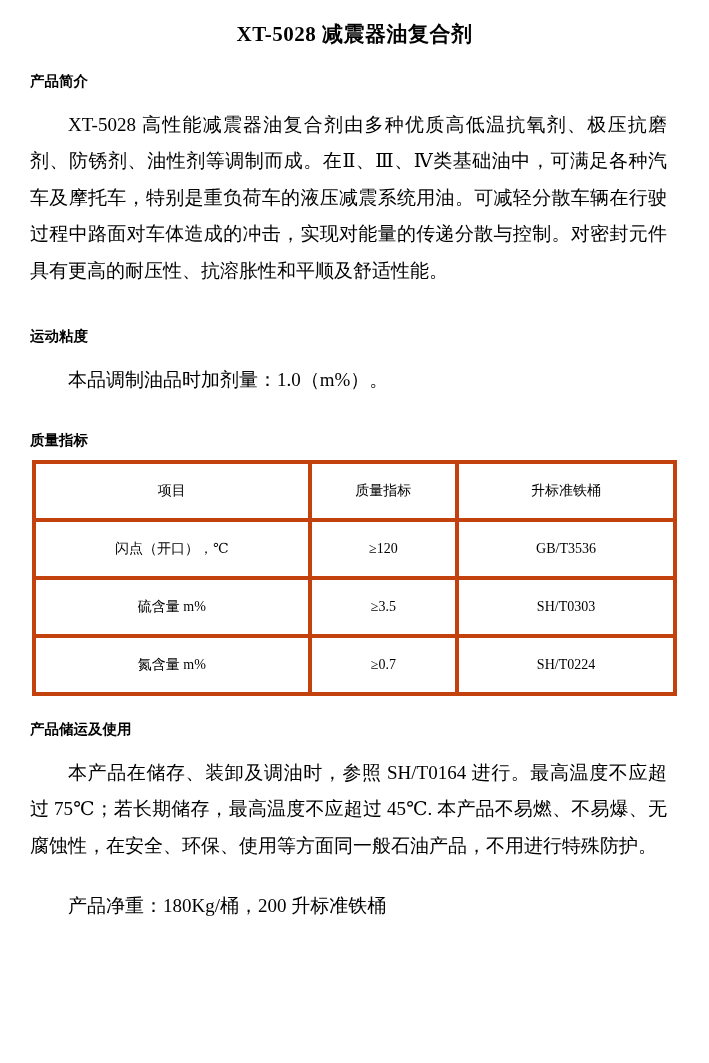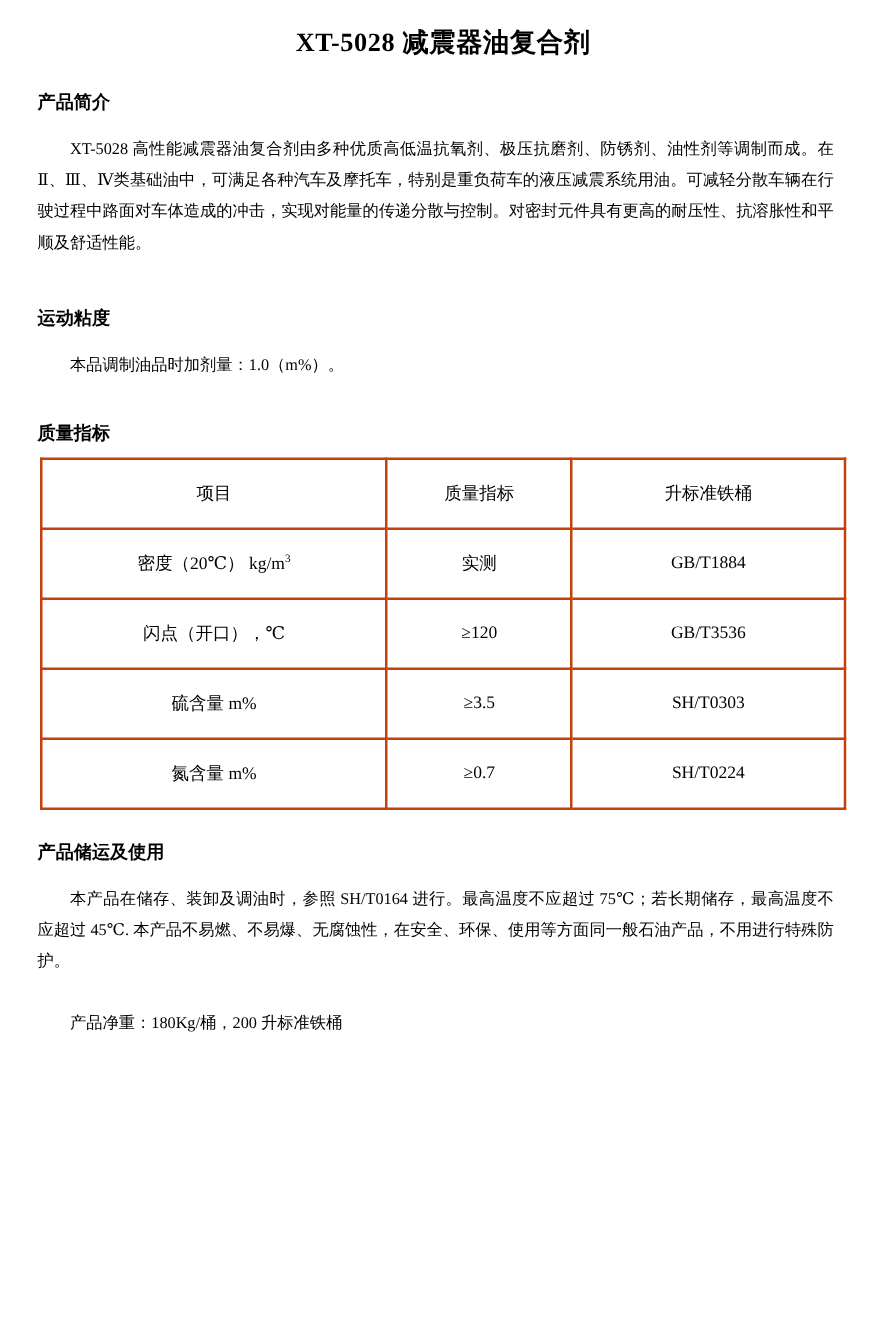--- a/index.html
+++ b/index.html
@@ -28,40 +28,40 @@
     letter-spacing: 0.5px;
     margin: 12px 0 14px 0;
     font-family: "Liberation Serif", "DejaVu Serif", serif;
   }
   .section-heading {
     font-size: 14.5px;
     font-weight: bold;
     margin: 24px 0 6px 0;
   }
   .para {
-    font-size: 13px;
+    font-size: 19px;
     line-height: 1.92;
     text-align: justify;
     text-justify: inter-ideograph;
     margin: 0 12px 4px 0;
   }
   .indent {
     text-indent: 2em;
   }
   .spacer-sm { height: 10px; }
   .spacer-xs { height: 4px; }
 
   table.spec {
     border-collapse: collapse;
     width: 645px;
     margin: 10px 0 6px 2px;
     table-layout: fixed;
   }
   table.spec td, table.spec th {
-    border: 2px solid #c2410c;
+    border: 4px solid #c2410c;
     text-align: center;
     font-size: 14px;
     font-weight: normal;
     height: 50px;
     padding: 2px 20px;
     font-family: "Liberation Serif", "DejaVu Serif", serif;
   }
   table.spec col.c1 { width: 43%; }
   table.spec col.c2 { width: 23%; }
   table.spec col.c3 { width: 34%; }
@@ -98,25 +98,20 @@
     </colgroup>
     <thead>
       <tr>
         <th>项目</th>
         <th>质量指标</th>
         <th>升标准铁桶</th>
       </tr>
     </thead>
     <tbody>
       <tr>
-        <td><span class="nowrap"><span>密度（20℃） kg/m</span><sup>3</sup><span></span></span></td>
-        <td>实测</td>
-        <td>GB/T1884</td>
-      </tr>
-      <tr>
         <td><span class="nowrap"><span>闪点（开口），℃</span><sup></sup><span></span></span></td>
         <td>≥120</td>
         <td>GB/T3536</td>
       </tr>
       <tr>
         <td><span class="nowrap"><span>硫含量 m%</span><sup></sup><span></span></span></td>
         <td>≥3.5</td>
         <td>SH/T0303</td>
       </tr>
       <tr>

